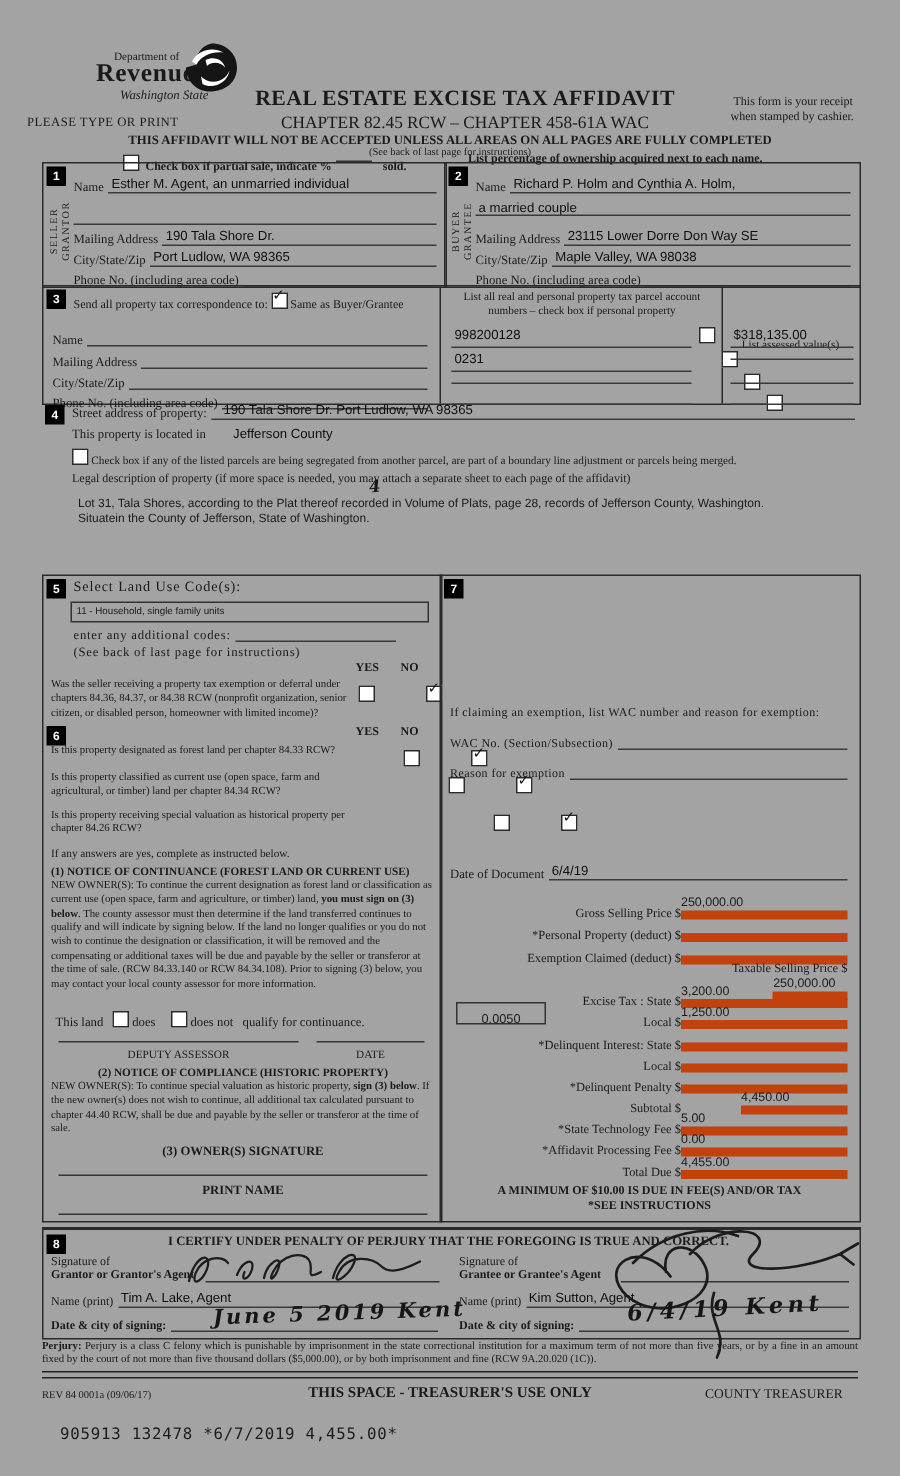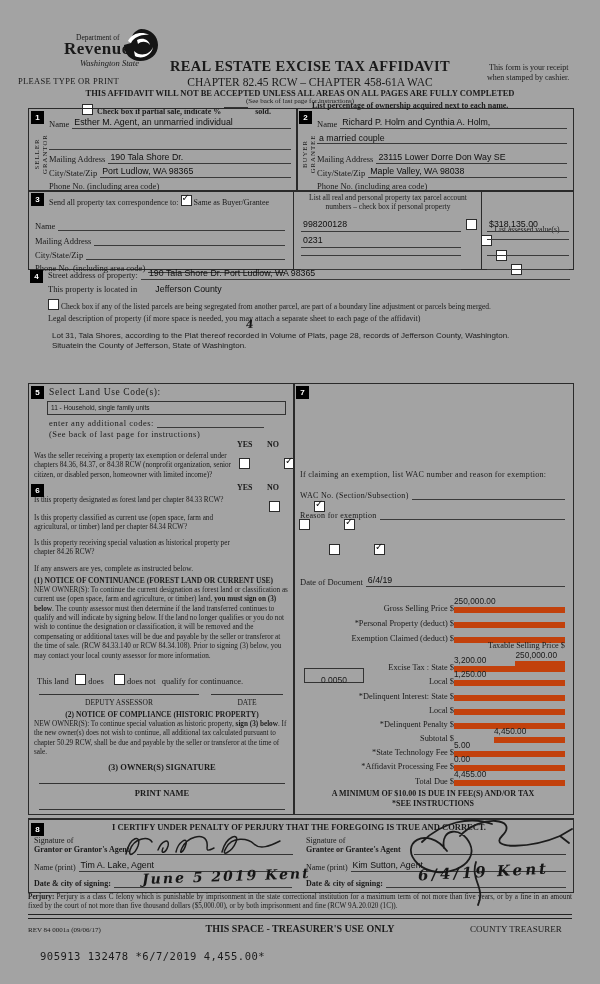--- a/index.html
+++ b/index.html
@@ -228,21 +228,21 @@
       <span class="cb" style="margin-left:8px;"></span>
       <span>does not</span>
       <span style="margin-left:4px;">qualify for continuance.</span>
     </div>
     <div class="abs" style="left:10px;top:302px;width:160px;border-bottom:1px solid #333;height:8px;"></div>
     <div class="abs" style="left:182px;top:302px;width:72px;border-bottom:1px solid #333;height:8px;"></div>
     <div class="abs f75 ctr" style="left:30px;top:314px;width:120px;">DEPUTY ASSESSOR</div>
     <div class="abs f75 ctr" style="left:190px;top:314px;width:56px;">DATE</div>
     <div class="abs f75 b ctr" style="left:5px;top:326px;width:256px;">(2) NOTICE OF COMPLIANCE (HISTORIC PROPERTY)</div>
     <div class="abs f72" style="left:5px;top:336px;width:256px;">
-      <span>NEW OWNER(S): To continue special valuation as historic property, </span><span class="b">sign (3) below</span><span>. If the new owner(s) does not wish to continue, all additional tax calculated pursuant to chapter 50.29 RCW, shall be due and payable by the seller or transferor at the time of sale.</span>
+      <span>NEW OWNER(S): To continue special valuation as historic property, </span><span class="b">sign (3) below</span><span>. If the new owner(s) does not wish to continue, all additional tax calculated pursuant to chapter 44.40 RCW, shall be due and payable by the seller or transferor at the time of sale.</span>
     </div>
     <div class="abs f85 b ctr" style="left:5px;top:378px;width:256px;">(3) OWNER(S) SIGNATURE</div>
     <div class="abs" style="left:10px;top:393px;width:246px;border-bottom:1px solid #333;height:6px;"></div>
     <div class="abs f85 b ctr" style="left:5px;top:404px;width:256px;">PRINT NAME</div>
     <div class="abs" style="left:10px;top:419px;width:246px;border-bottom:1px solid #333;height:6px;"></div>
   </div>
 
   <div class="box" style="left:293px;top:383px;width:279px;height:430px;">
     <div class="numsq" style="left:2px;top:2px;">7</div>
     <div class="abs f8" style="left:6px;top:86px;width:265px;letter-spacing:0.3px;">If claiming an exemption, list WAC number and reason for exemption:</div>

